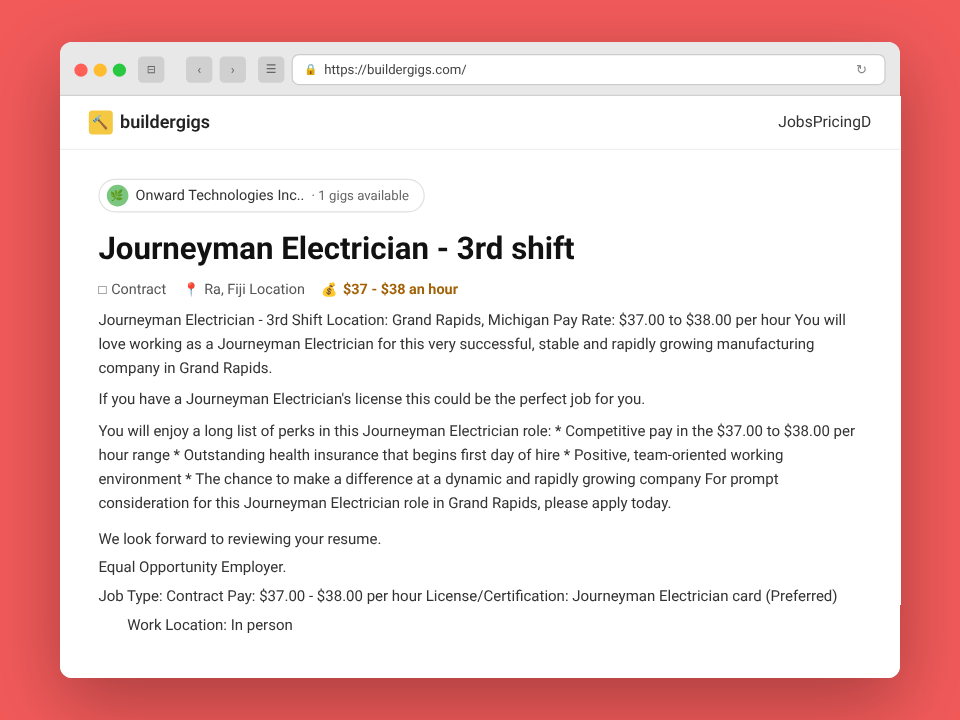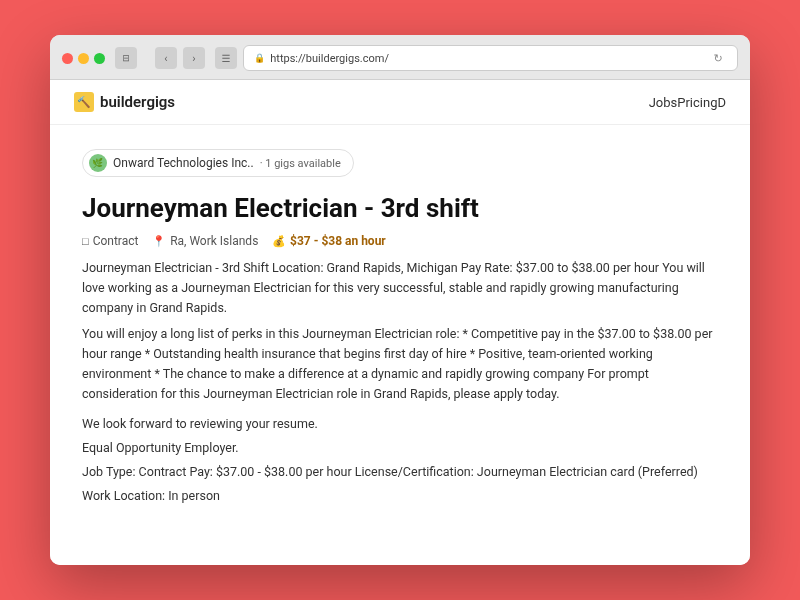--- a/index.html
+++ b/index.html
@@ -275,37 +275,38 @@
       <h1 class="job-title">Journeyman Electrician - 3rd shift</h1>
 
       
       <div class="job-meta">
         <div class="meta-item">
           <span class="meta-icon">□</span>
           <span>Contract</span>
         </div>
         <div class="meta-item">
           <span class="meta-icon">📍</span>
-          <span>Ra, Work Islands</span>
+          <span>Ra, Fiji Location</span>
         </div>
         <div class="meta-item">
           <span class="meta-icon">💰</span>
           <span class="salary">$37 - $38 an hour</span>
         </div>
       </div>
 
       
 
       
       <div class="job-description">
         <p>Journeyman Electrician - 3rd Shift Location: Grand Rapids, Michigan Pay Rate: $37.00 to $38.00 per hour You will love working as a Journeyman Electrician for this very successful, stable and rapidly growing manufacturing company in Grand Rapids.</p>
+        <p style="margin-top:6px;">If you have a Journeyman Electrician's license this could be the perfect job for you.</p>
         <p style="margin-top:6px;">You will enjoy a long list of perks in this Journeyman Electrician role: * Competitive pay in the $37.00 to $38.00 per hour range * Outstanding health insurance that begins first day of hire * Positive, team-oriented working environment * The chance to make a difference at a dynamic and rapidly growing company For prompt consideration for this Journeyman Electrician role in Grand Rapids, please apply today.</p>
         <p style="margin-top:10px;">We look forward to reviewing your resume.</p>
         <p style="margin-top:4px;">Equal Opportunity Employer.</p>
         <p style="margin-top:4px;">Job Type: Contract Pay: $37.00 - $38.00 per hour License/Certification: Journeyman Electrician card (Preferred)</p>
-        <p style="margin-top:4px;">Work Location: In person</p>
+        <p style="margin-top:4px;margin-left:24px;">Work Location: In person</p>
       </div>
 
       
       
     </div>
   </div>
 </div>
 
 </body></html>

